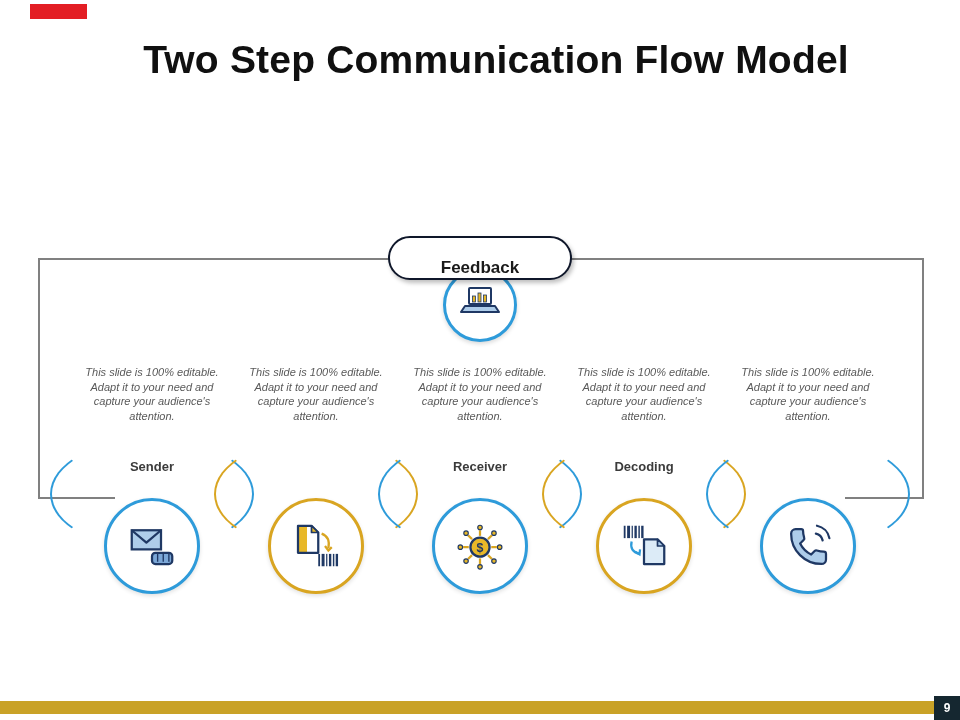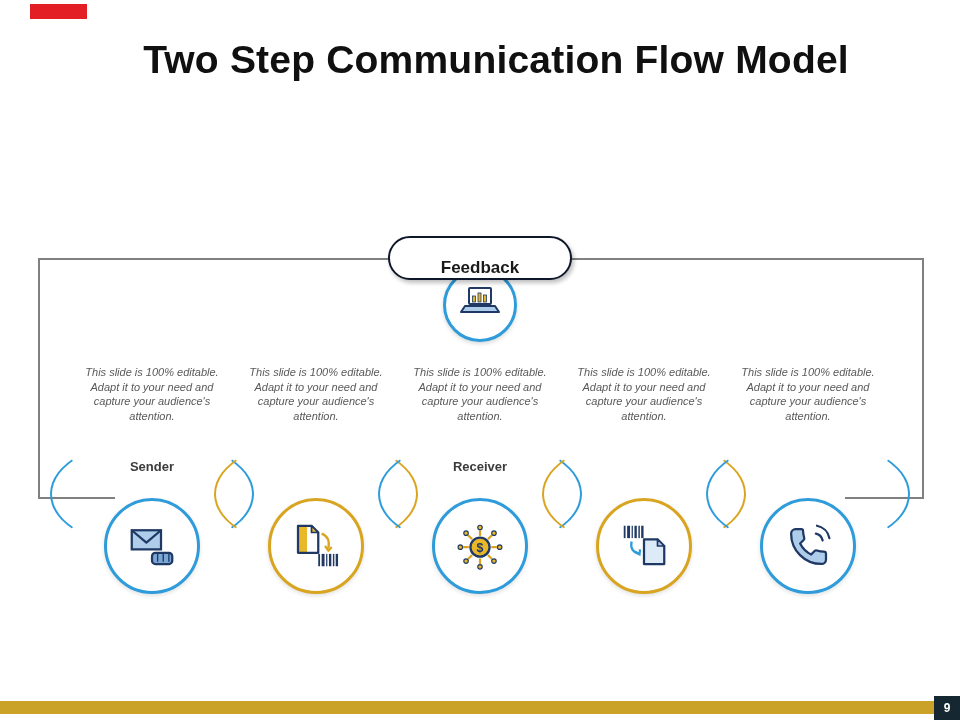--- a/index.html
+++ b/index.html
@@ -143,20 +143,21 @@
           </g>
           <circle cx="24" cy="25" r="8.5" fill="#e8b828" stroke="#1f3864" stroke-width="2"></circle>
           <text x="24" y="29" text-anchor="middle" font-size="11" font-weight="bold" fill="#1f3864" font-family="Liberation Sans, sans-serif">$</text>
         </svg>
       </div>
     </div>
 
     <div class="stage">
       <div class="desc">This slide is 100% editable. Adapt it to your need and capture your audience's attention.</div>
       <div class="arc gold"></div>
+      <div class="label">Decoding</div>
       <div class="circle gold">
         <svg width="54" height="54" viewBox="0 0 48 48">
           <rect x="6" y="6" width="1.6" height="11" fill="#1f3864"></rect>
           <rect x="9" y="6" width="2.6" height="11" fill="#1f3864"></rect>
           <rect x="13" y="6" width="1.1" height="11" fill="#1f3864"></rect>
           <rect x="15.5" y="6" width="2.1" height="11" fill="#1f3864"></rect>
           <rect x="19" y="6" width="1.3" height="11" fill="#1f3864"></rect>
           <rect x="21.5" y="6" width="2.1" height="11" fill="#1f3864"></rect>
           <path d="M13 20 q-2 9 7 11" fill="none" stroke="#2e9bda" stroke-width="2"></path>
           <path d="M16 29 l4 2.5 l0.5 -4.5" fill="none" stroke="#2e9bda" stroke-width="2"></path>

